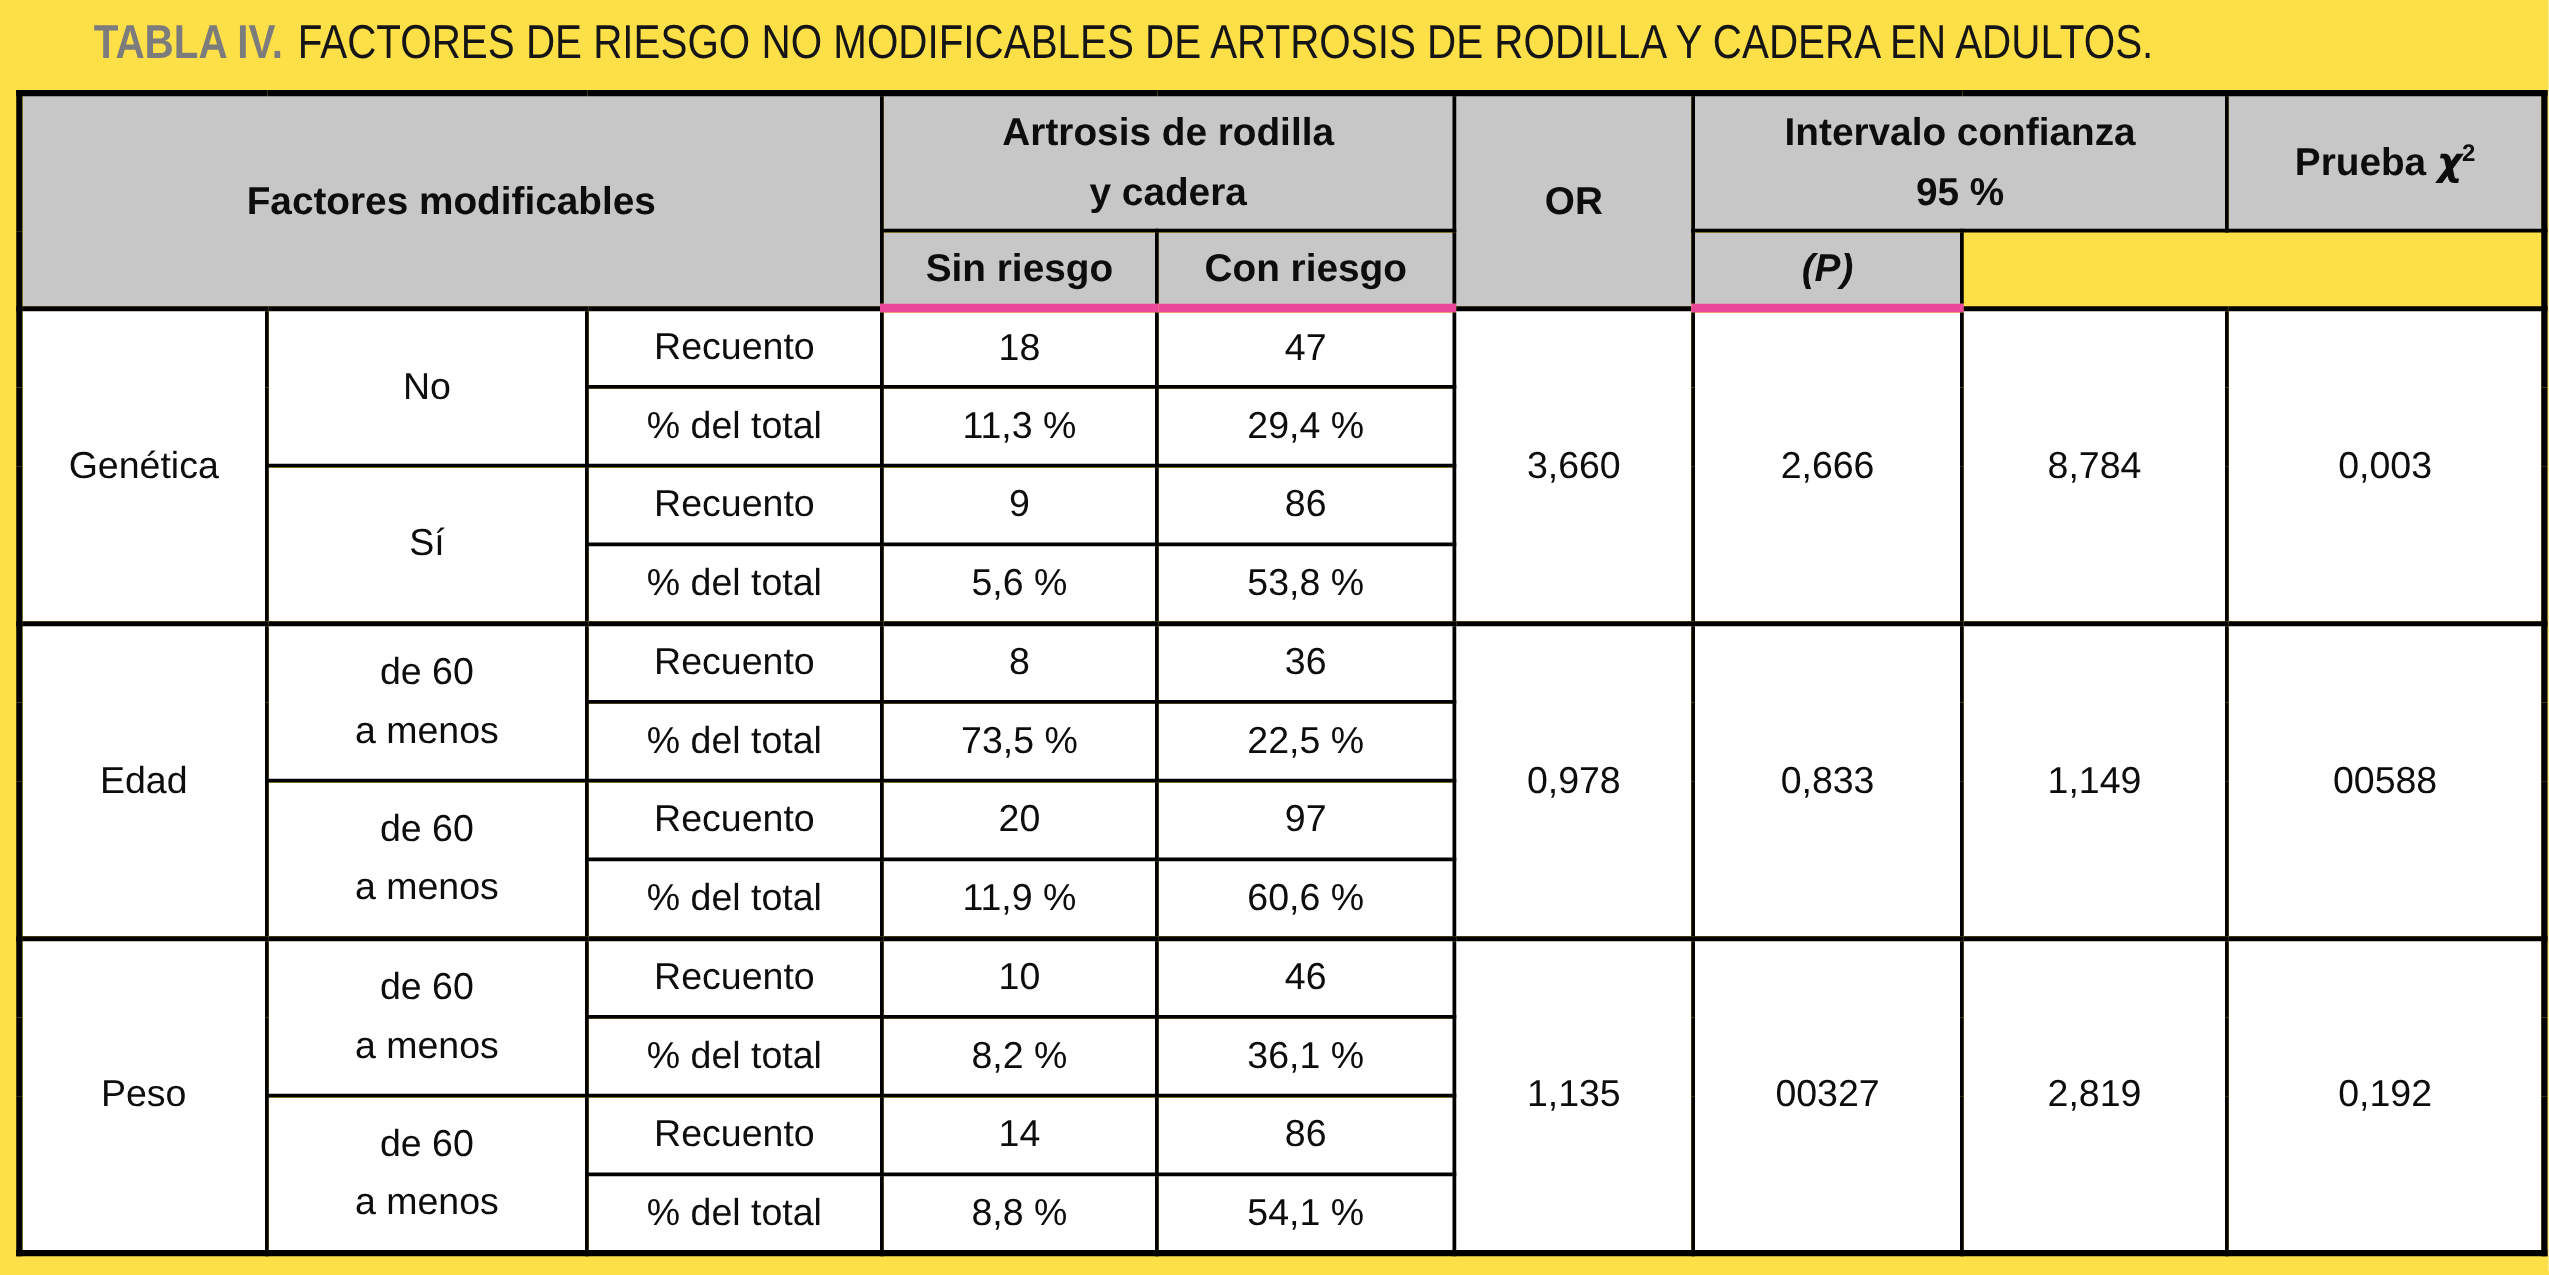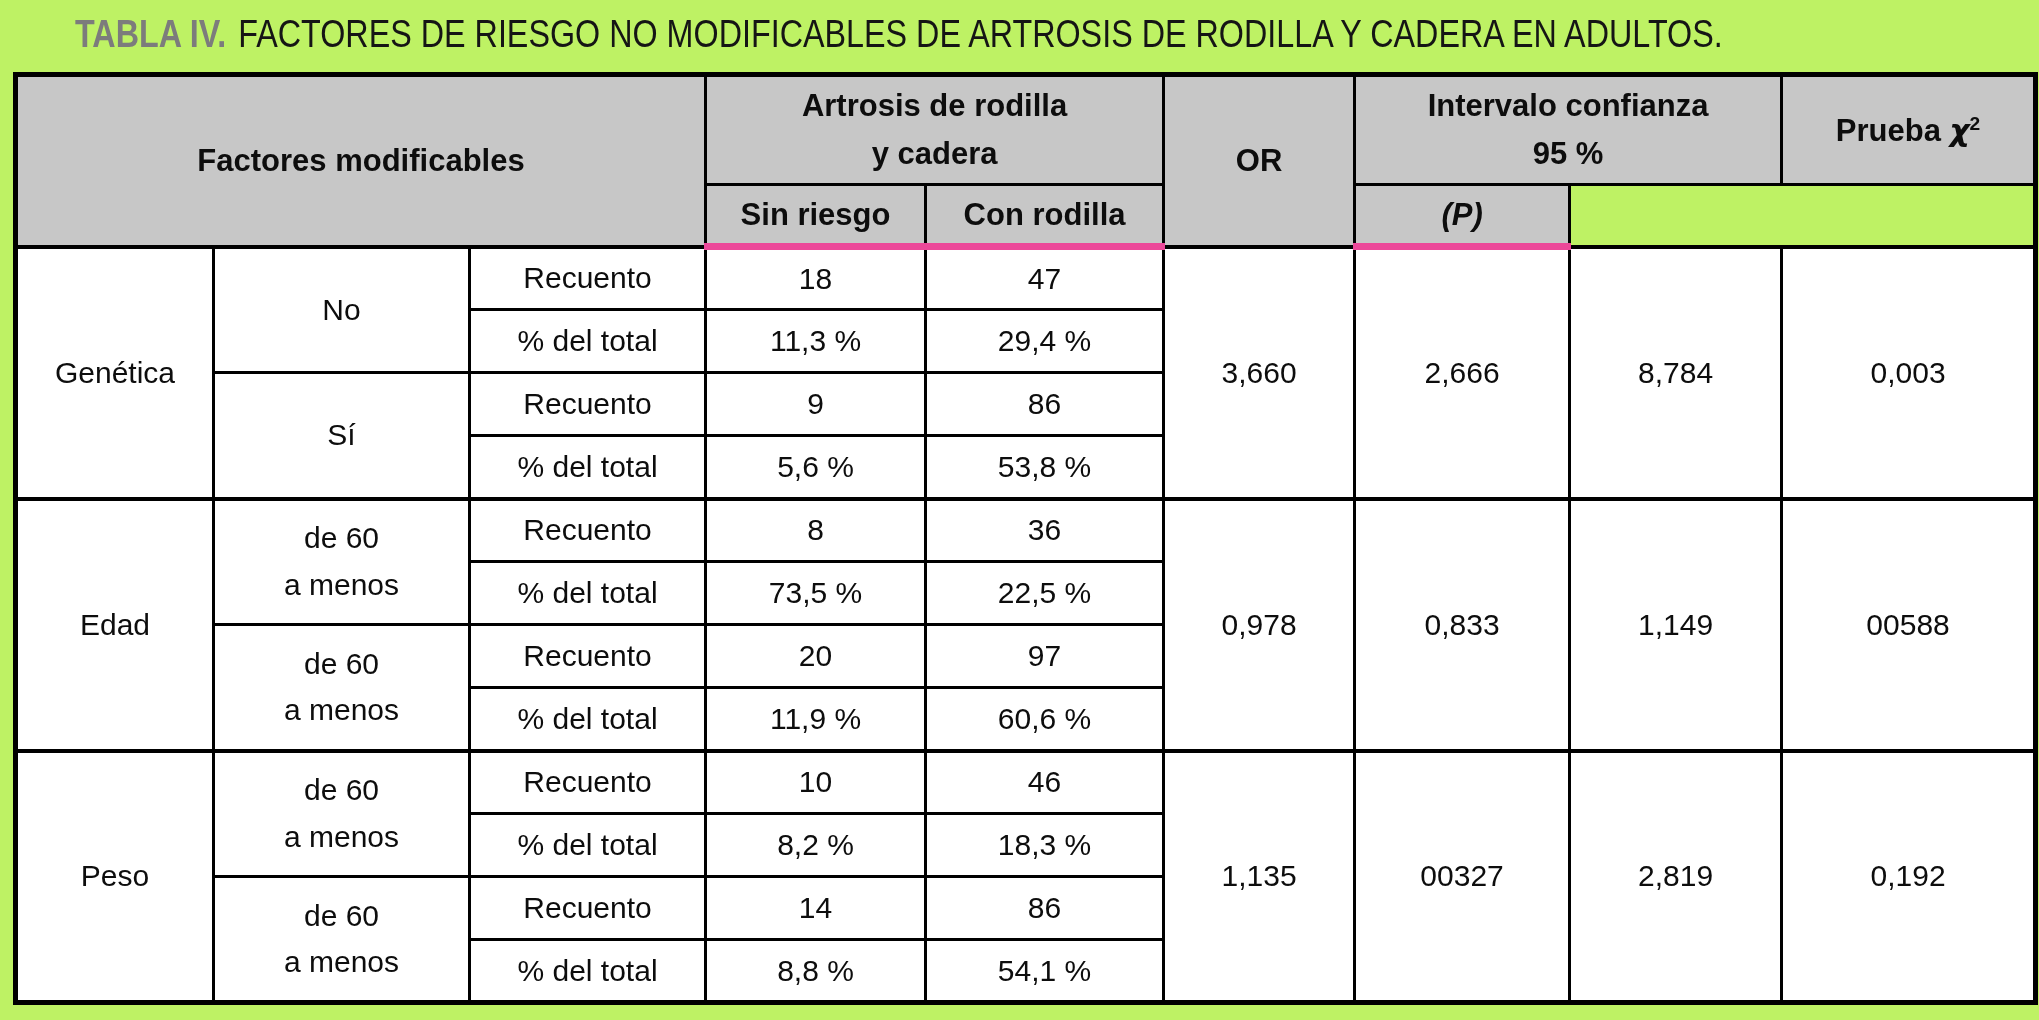--- a/index.html
+++ b/index.html
@@ -5,21 +5,21 @@
   html, body {
     margin: 0;
     padding: 0;
     background: #ffffff;
     font-family: "Liberation Sans", "DejaVu Sans", sans-serif;
   }
   .page {
     position: relative;
     width: 2039px;
     height: 1020px;
-    background: #bef264;
+    background: #fde047;
     overflow: hidden;
   }
   
   .title {
     position: absolute;
     top: 12px;
     left: 75px;
     white-space: nowrap;
     font-size: 38px;
     line-height: 44px;
@@ -103,21 +103,21 @@
         <th rowspan="2">OR</th>
         <th colspan="2" class="preline">Intervalo confianza
 95 %</th>
         <th>
           <span>Prueba</span>
           <span class="chi">χ</span><span class="chi-sup">2</span>
         </th>
       </tr>
       <tr class="h2">
         <th>Sin riesgo</th>
-        <th>Con rodilla</th>
+        <th>Con riesgo</th>
         <th class="p-ital">(P)</th>
       </tr>
     </thead>
 
     <tbody>
 
       <tr class="sec-start">
         <td rowspan="4">Genética</td>
         <td rowspan="2" class="preline">No</td>
         <td>Recuento</td>
@@ -183,21 +183,21 @@
         <td>10</td>
         <td>46</td>
         <td rowspan="4">1,135</td>
         <td rowspan="4">00327</td>
         <td rowspan="4">2,819</td>
         <td rowspan="4">0,192</td>
       </tr>
       <tr>
         <td>% del total</td>
         <td>8,2 %</td>
-        <td>18,3 %</td>
+        <td>36,1 %</td>
       </tr>
       <tr>
         <td rowspan="2" class="preline">de 60
 a menos</td>
         <td>Recuento</td>
         <td>14</td>
         <td>86</td>
       </tr>
       <tr>
         <td>% del total</td>

